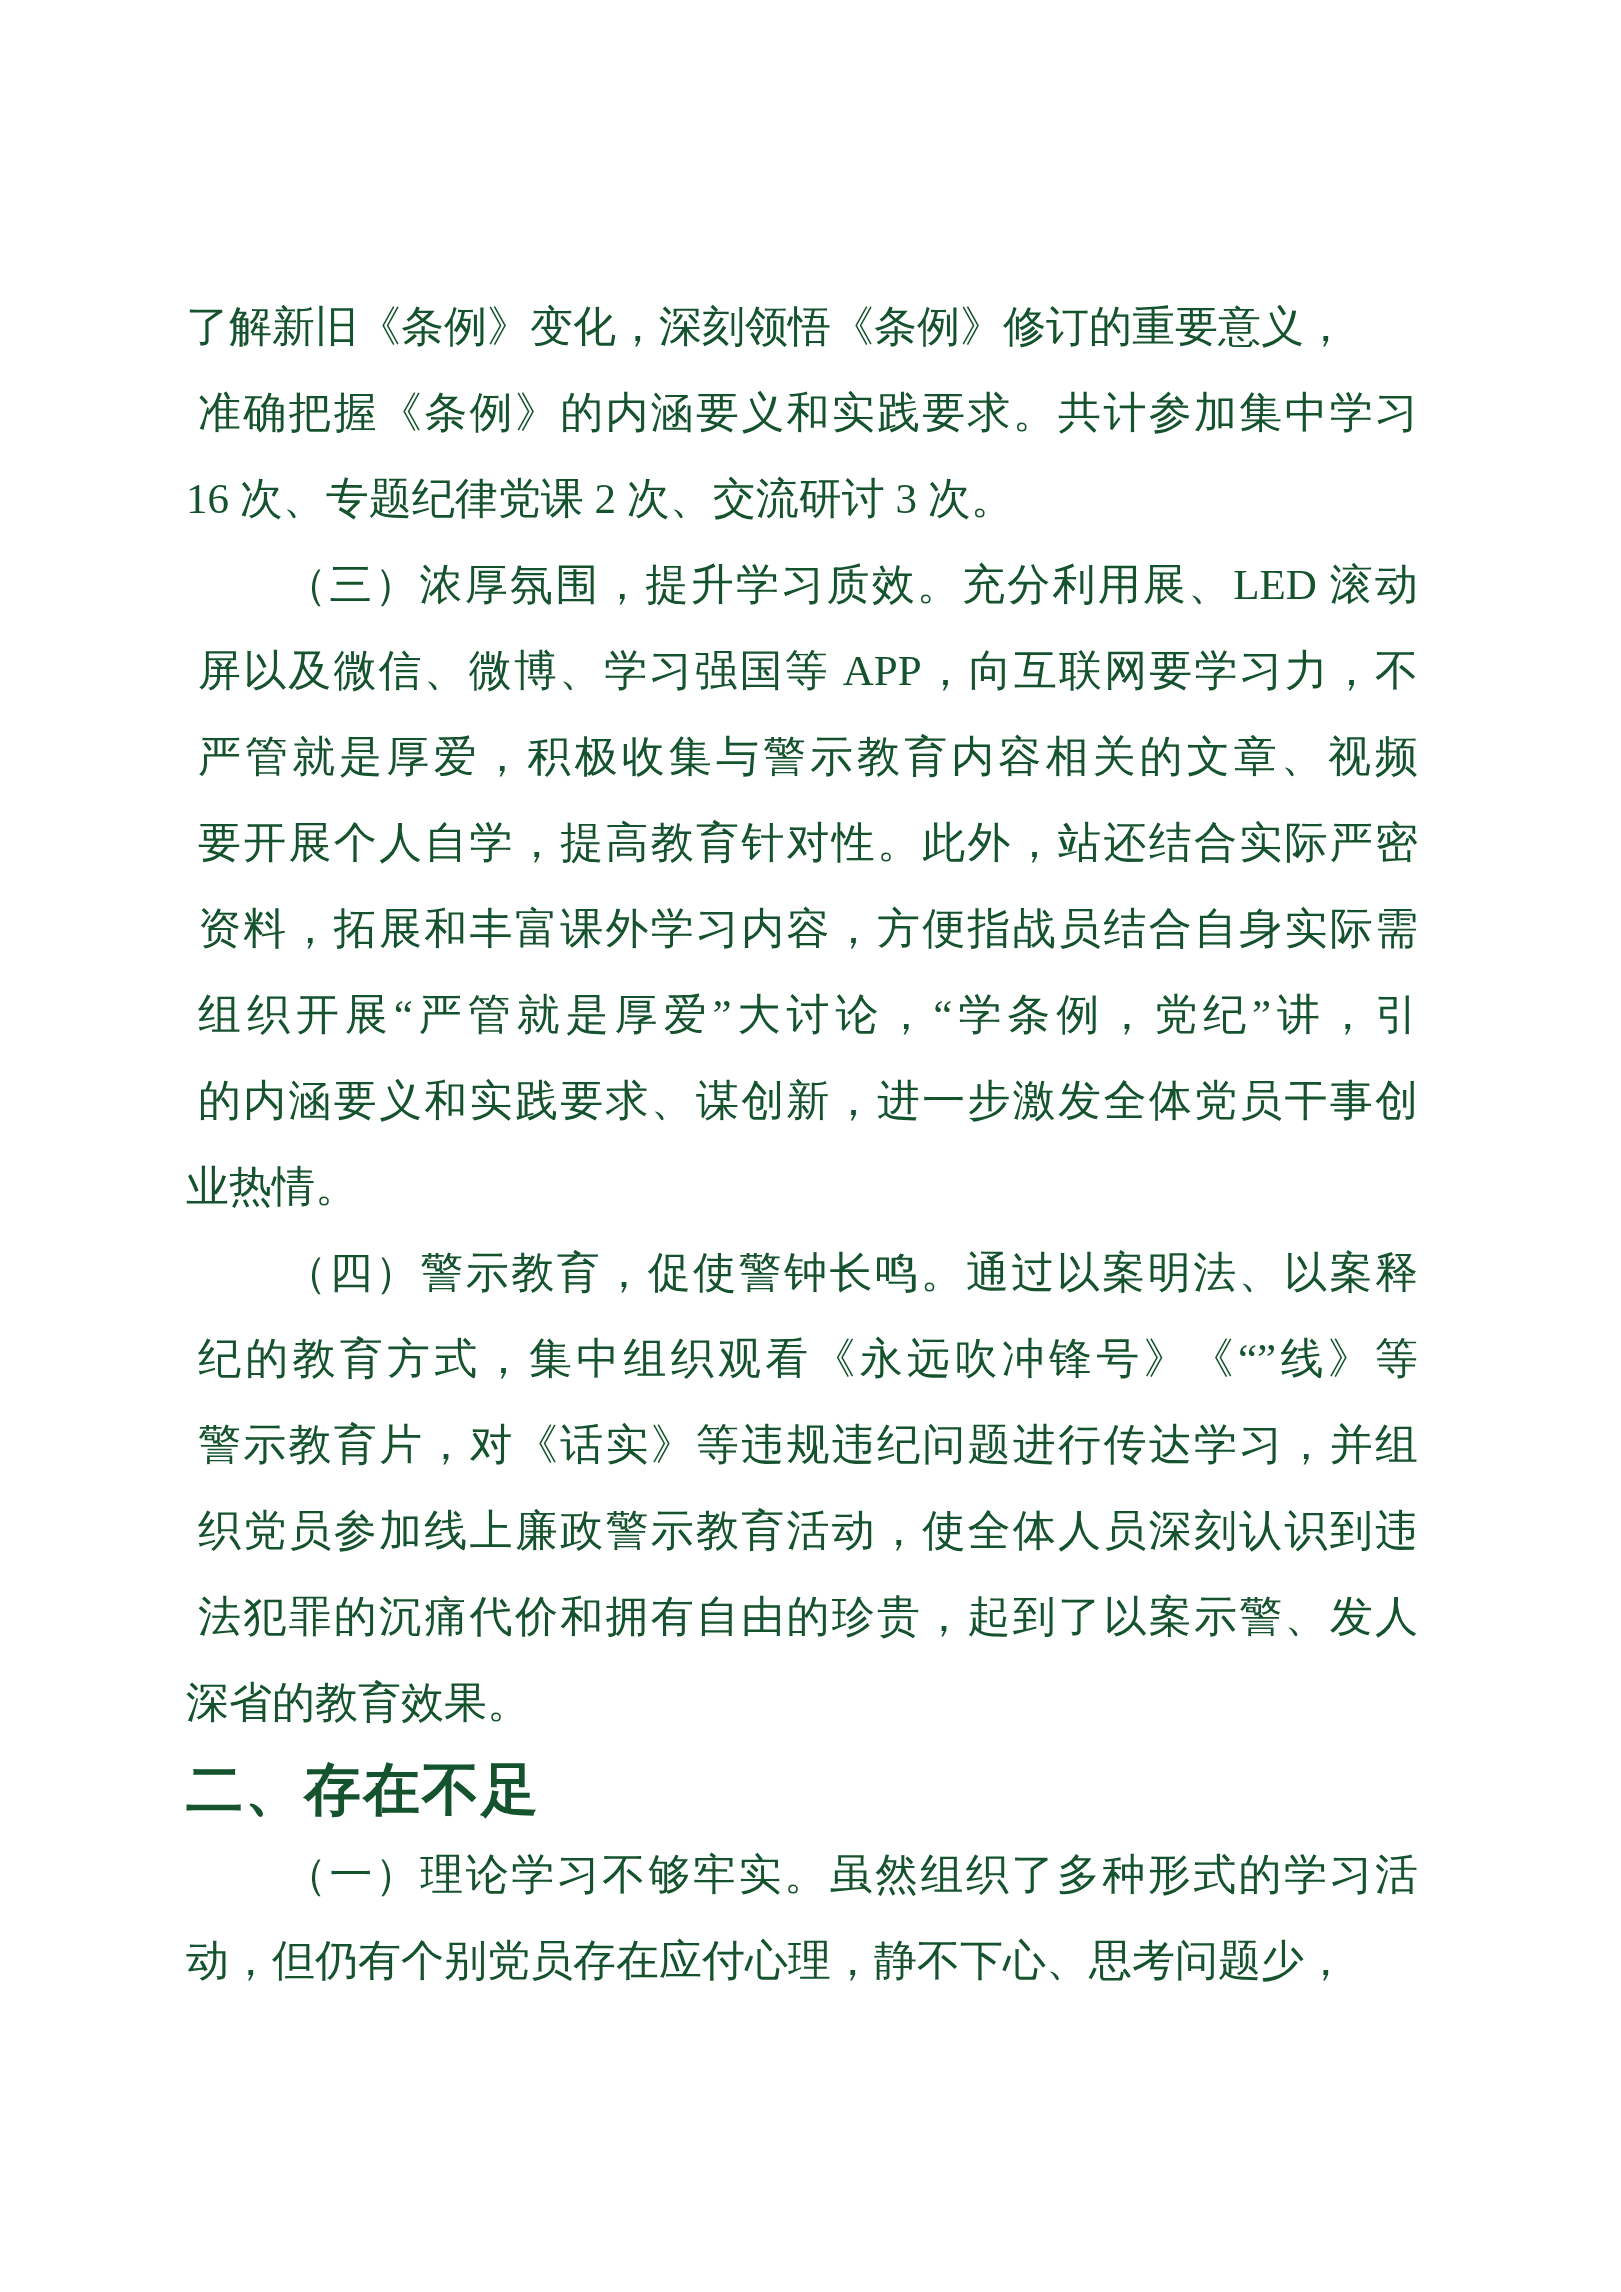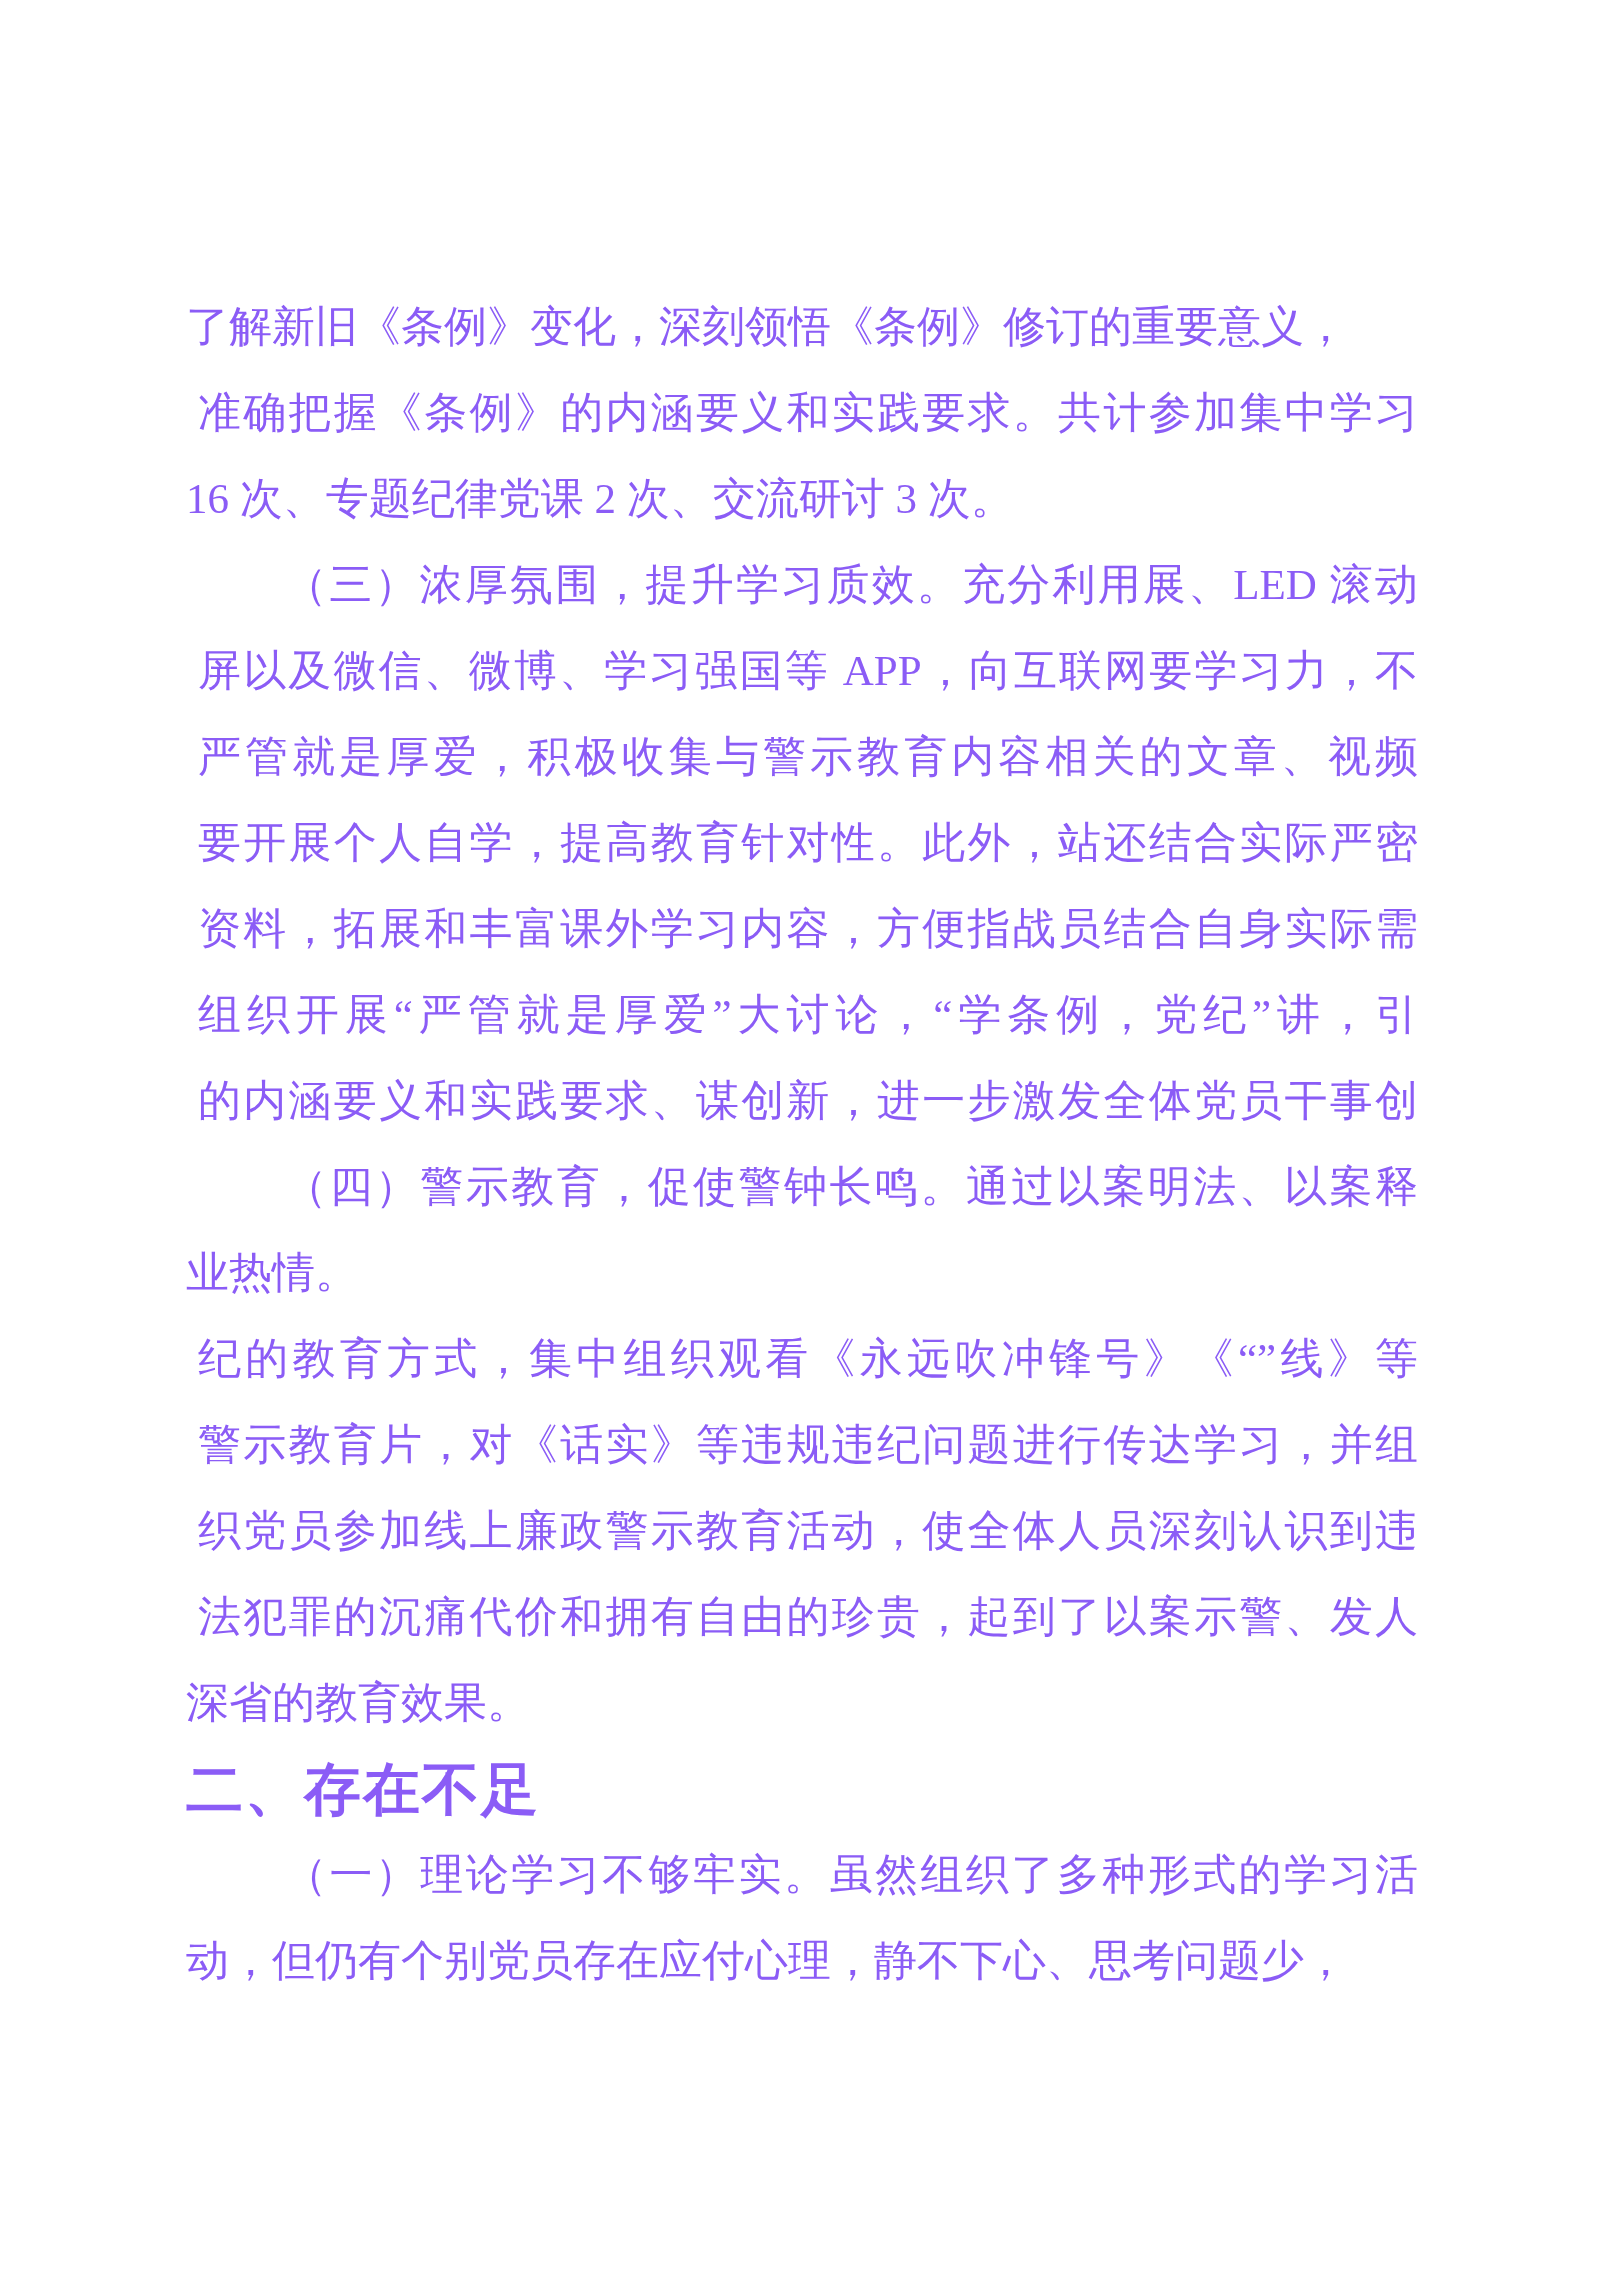--- a/index.html
+++ b/index.html
@@ -7,21 +7,21 @@
     padding: 0;
     background: #ffffff;
   }
   .page {
     position: relative;
     width: 1621px;
     height: 2293px;
     background: #ffffff;
     overflow: hidden;
     font-family: "Liberation Serif", "DejaVu Serif", serif;
-    color: #8b5cf6;
+    color: #14532d;
   }
   .text-block {
     position: absolute;
     left: 186px;
     top: 284px;
     width: 1232px;
   }
   .line {
     font-size: 43px;
     line-height: 86px;
@@ -54,22 +54,22 @@
       <div class="line body"><span>了解新旧《条例》变化，深刻领悟《条例》修订的重要意义，</span></div>
       <div class="line body just"><span>准确把握《条例》的内涵要义和实践要求。共计参加集中学习</span></div>
       <div class="line body"><span>16 次、专题纪律党课 2 次、交流研讨 3 次。</span></div>
       <div class="line body just" style="padding-left: 86px;"><strong>（三）浓厚氛围，提升学习质效。</strong><span>充分利用展、LED 滚动</span></div>
       <div class="line body just"><span>屏以及微信、微博、学习强国等 APP，向互联网要学习力，不</span></div>
       <div class="line body just"><span>严管就是厚爱，积极收集与警示教育内容相关的文章、视频</span></div>
       <div class="line body just"><span>要开展个人自学，提高教育针对性。此外，站还结合实际严密</span></div>
       <div class="line body just"><span>资料，拓展和丰富课外学习内容，方便指战员结合自身实际需</span></div>
       <div class="line body just"><span>组织开展“严管就是厚爱”大讨论，“学条例，党纪”讲，引</span></div>
       <div class="line body just"><span>的内涵要义和实践要求、谋创新，进一步激发全体党员干事创</span></div>
+      <div class="line body"><span>业热情。</span></div>
       <div class="line body just" style="padding-left: 86px;"><strong>（四）警示教育，促使警钟长鸣。</strong><span>通过以案明法、以案释</span></div>
-      <div class="line body"><span>业热情。</span></div>
       <div class="line body just"><span>纪的教育方式，集中组织观看《永远吹冲锋号》《“”线》等</span></div>
       <div class="line body just"><span>警示教育片，对《话实》等违规违纪问题进行传达学习，并组</span></div>
       <div class="line body just"><span>织党员参加线上廉政警示教育活动，使全体人员深刻认识到违</span></div>
       <div class="line body just"><span>法犯罪的沉痛代价和拥有自由的珍贵，起到了以案示警、发人</span></div>
       <div class="line body"><span>深省的教育效果。</span></div>
       <div class="line heading"><span>二、存在不足</span></div>
       <div class="line body just" style="padding-left: 86px;"><strong>（一）理论学习不够牢实。</strong><span>虽然组织了多种形式的学习活</span></div>
       <div class="line body"><span>动，但仍有个别党员存在应付心理，静不下心、思考问题少，</span></div>
     </div>
 </div>

